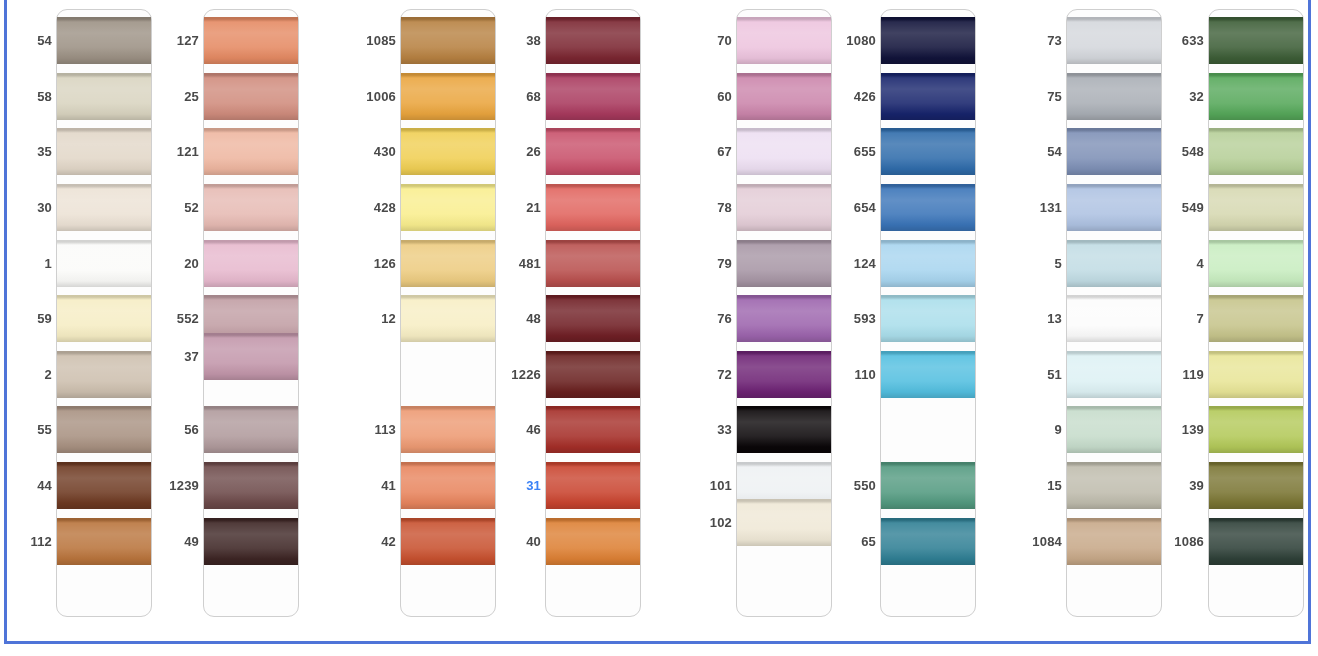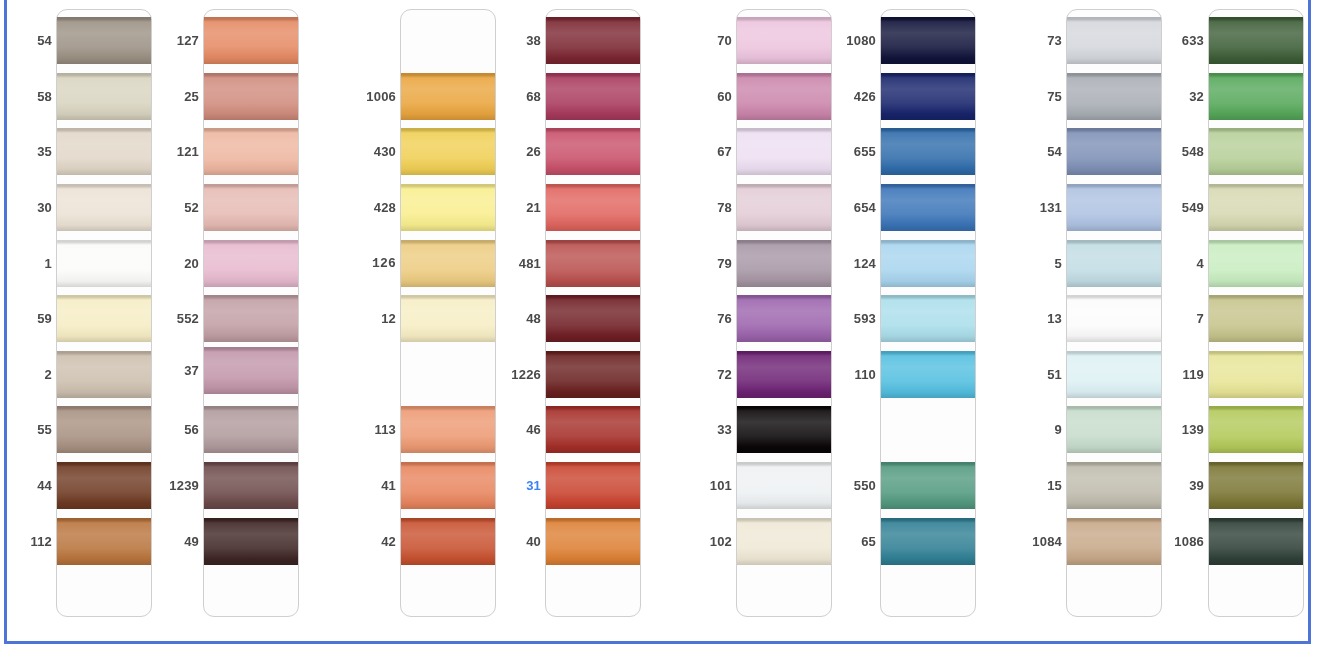--- a/index.html
+++ b/index.html
@@ -238,21 +238,21 @@
               <div class="sheen"></div>
             </div>
           </div>
           <div class="swatch-row" style="top: 282.182px;">
             <div class="swatch-label" style="color: rgb(74, 74, 74);">552</div>
             <div class="swatch-chip">
               <div class="band" style="background: rgb(193, 158, 164);"></div>
               <div class="sheen"></div>
             </div>
           </div>
-          <div class="swatch-row" style="top: 334px;">
+          <div class="swatch-row" style="top: 320px;">
             <div class="swatch-label" style="color: rgb(74, 74, 74);">37</div>
             <div class="swatch-chip">
               <div class="band" style="background: rgb(194, 150, 170);"></div>
               <div class="sheen"></div>
             </div>
           </div>
           <div class="swatch-row" style="top: 393.455px;">
             <div class="swatch-label" style="color: rgb(74, 74, 74);">56</div>
             <div class="swatch-chip">
               <div class="band" style="background: rgb(176, 154, 156);"></div>
@@ -271,20 +271,27 @@
             <div class="swatch-chip">
               <div class="band" style="background: rgb(61, 37, 36);"></div>
               <div class="sheen"></div>
             </div>
           </div>
         </div>
       </div>
       <div class="swatch-column" style="left: 352px;">
         <div class="card-backing"></div>
         <div class="rows">
+          <div class="swatch-row" style="top: 4px;">
+            <div class="swatch-label" style="color: rgb(74, 74, 74);">1085</div>
+            <div class="swatch-chip">
+              <div class="band" style="background: rgb(183, 129, 65);"></div>
+              <div class="sheen"></div>
+            </div>
+          </div>
           <div class="swatch-row" style="top: 59.6364px;">
             <div class="swatch-label" style="color: rgb(74, 74, 74);">1006</div>
             <div class="swatch-chip">
               <div class="band" style="background: rgb(234, 165, 62);"></div>
               <div class="sheen"></div>
             </div>
           </div>
           <div class="swatch-row" style="top: 115.273px;">
             <div class="swatch-label" style="color: rgb(74, 74, 74);">430</div>
             <div class="swatch-chip">
@@ -292,21 +299,21 @@
               <div class="sheen"></div>
             </div>
           </div>
           <div class="swatch-row" style="top: 170.909px;">
             <div class="swatch-label" style="color: rgb(74, 74, 74);">428</div>
             <div class="swatch-chip">
               <div class="band" style="background: rgb(249, 238, 142);"></div>
               <div class="sheen"></div>
             </div>
           </div>
-          <div class="swatch-row" style="top: 226.545px; font-family: Liberation Mono, monospace;">
+          <div class="swatch-row" style="top: 226.545px;">
             <div class="swatch-label" style="color: rgb(74, 74, 74);">126</div>
             <div class="swatch-chip">
               <div class="band" style="background: rgb(237, 204, 129);"></div>
               <div class="sheen"></div>
             </div>
           </div>
           <div class="swatch-row" style="top: 282.182px;">
             <div class="swatch-label" style="color: rgb(74, 74, 74);">12</div>
             <div class="swatch-chip">
               <div class="band" style="background: rgb(247, 238, 196);"></div>
@@ -470,21 +477,21 @@
               <div class="sheen"></div>
             </div>
           </div>
           <div class="swatch-row" style="top: 449.091px;">
             <div class="swatch-label" style="color: rgb(74, 74, 74);">101</div>
             <div class="swatch-chip">
               <div class="band" style="background: rgb(238, 241, 243);"></div>
               <div class="sheen"></div>
             </div>
           </div>
-          <div class="swatch-row" style="top: 505px;">
+          <div class="swatch-row" style="top: 486px;">
             <div class="swatch-label" style="color: rgb(74, 74, 74);">102</div>
             <div class="swatch-chip">
               <div class="band" style="background: rgb(239, 232, 214);"></div>
               <div class="sheen"></div>
             </div>
           </div>
         </div>
       </div>
       <div class="swatch-column" style="left: 832px;">
         <div class="card-backing"></div>

